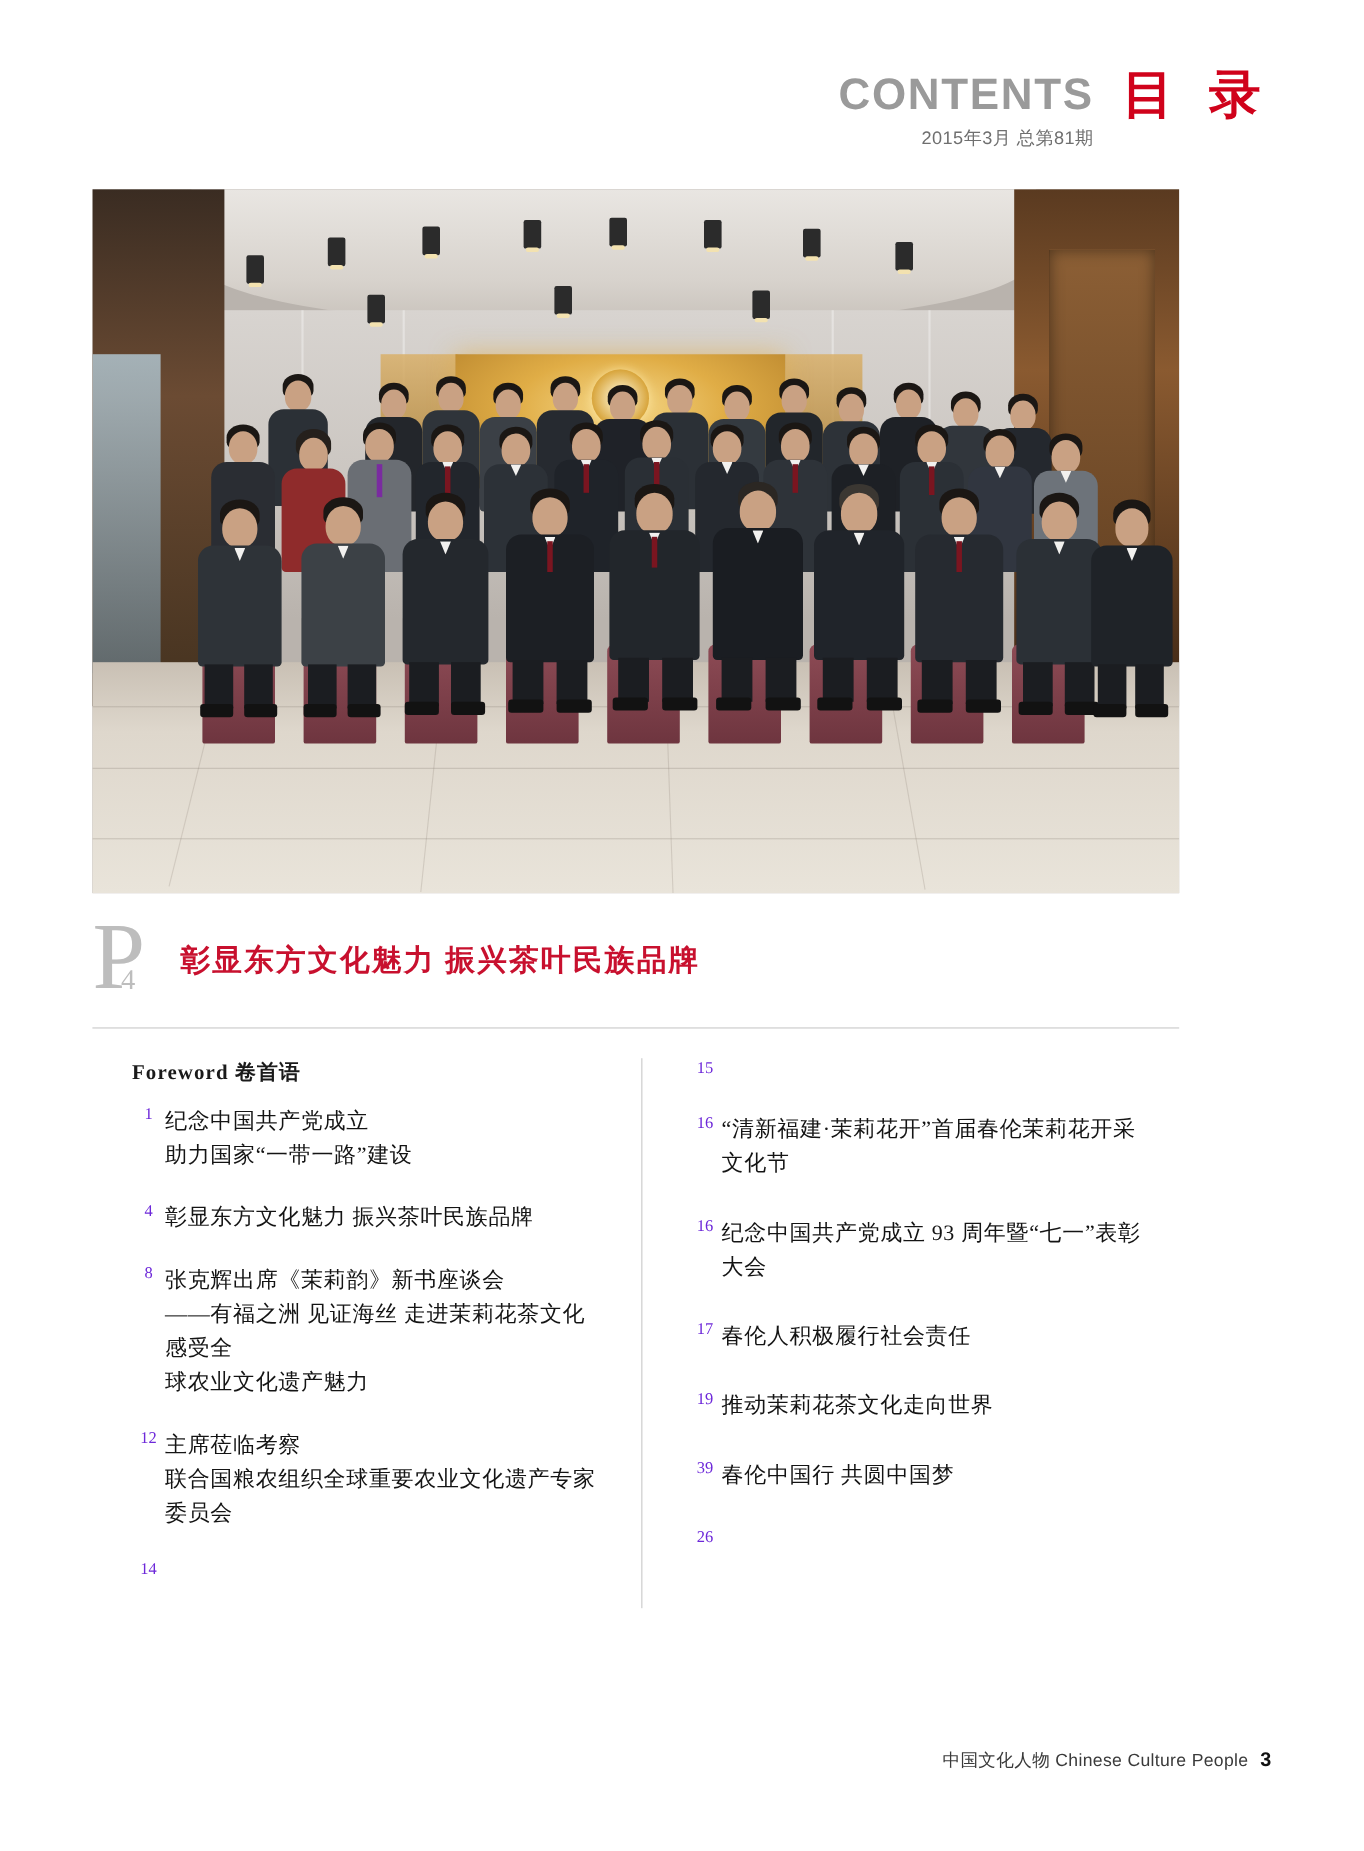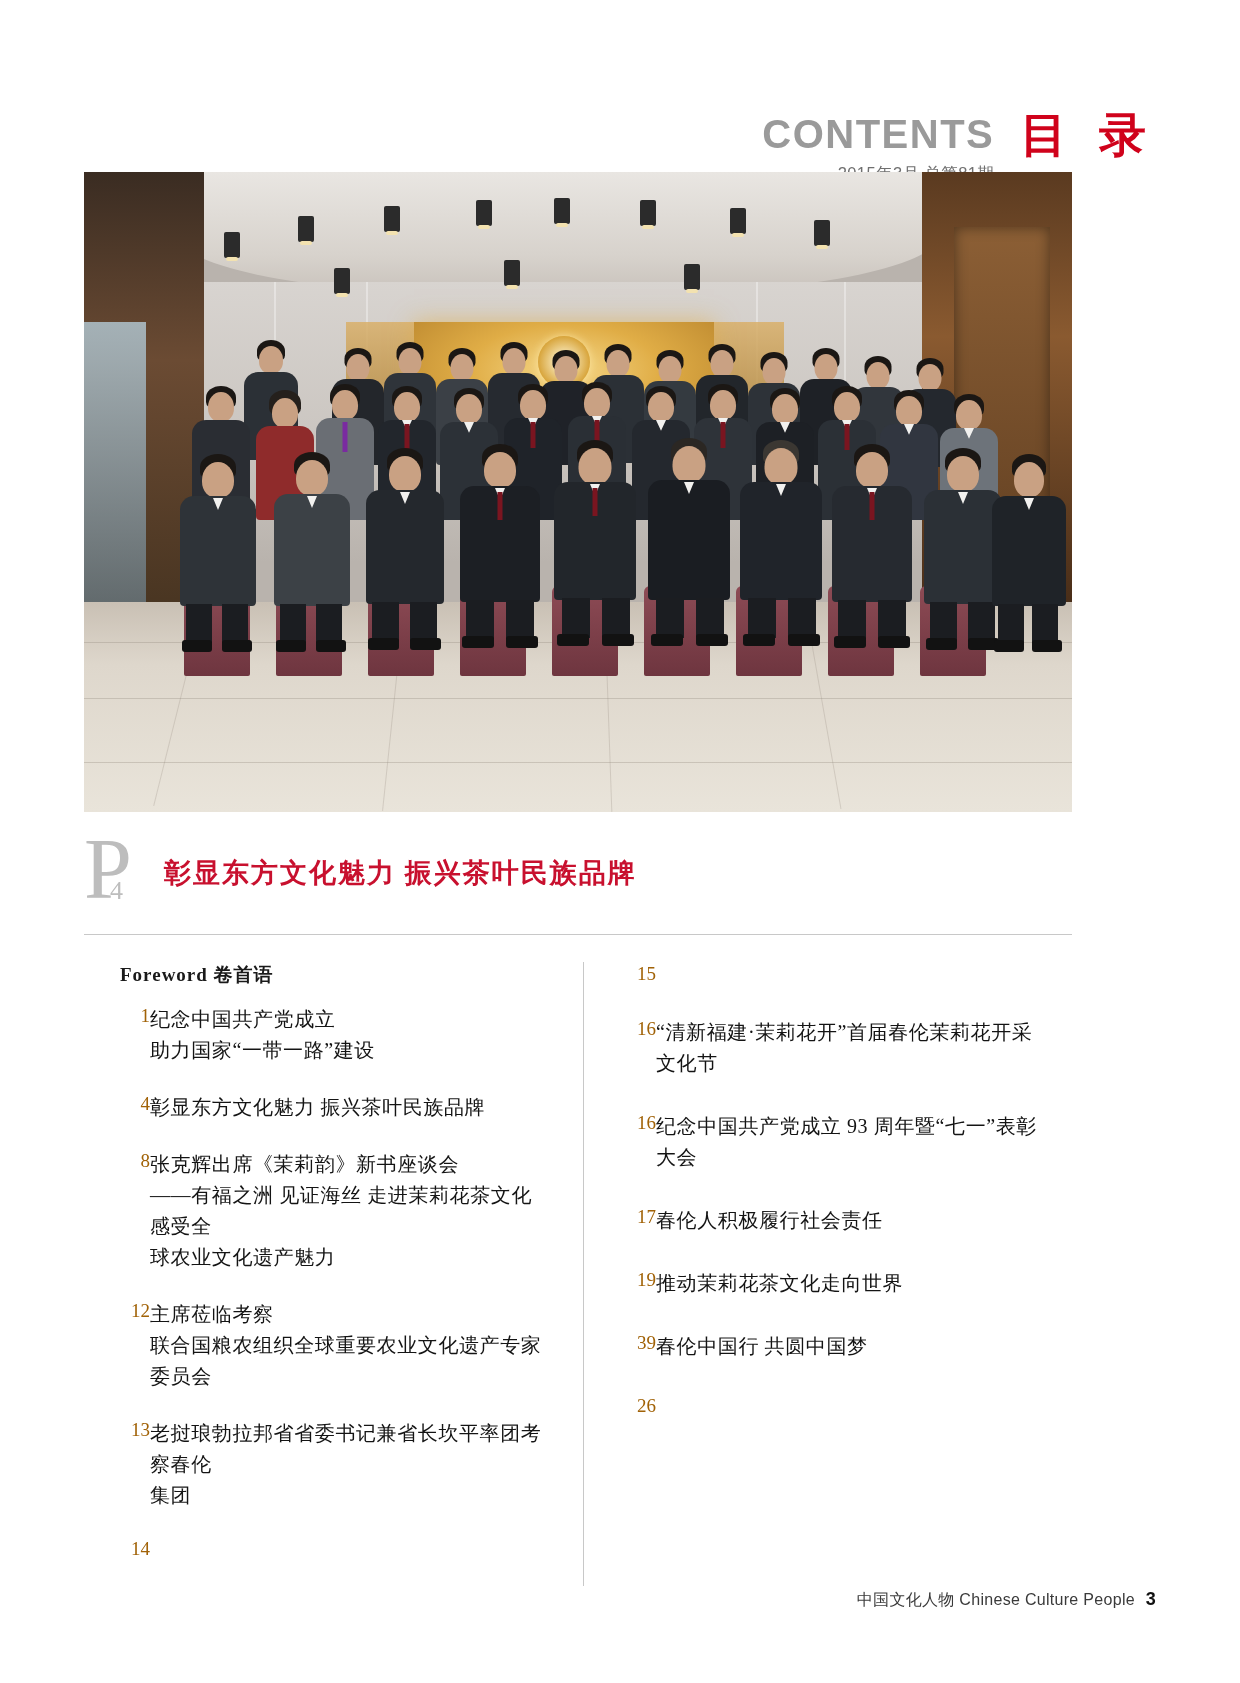--- a/index.html
+++ b/index.html
@@ -16,21 +16,20 @@
   }
 
   
   .header {
     position: absolute;
     top: 62px;
     right: 84px;
     display: flex;
     align-items: flex-start;
     gap: 26px;
-    margin-top: 48px;
   }
   .header-left {
     text-align: right;
     padding-top: 4px;
   }
   .contents-word {
     font-family: "Liberation Sans", sans-serif;
     font-weight: bold;
     font-size: 40px;
     letter-spacing: 1.5px;
@@ -285,23 +284,23 @@
   }
   .entry {
     display: flex;
     margin-bottom: 26px;
     align-items: flex-start;
   }
   .entry .pg {
     width: 30px;
     flex: 0 0 30px;
     font-family: "Liberation Serif", serif;
-    font-size: 19px;
-    color: #a16207;
-    text-align: right;
+    font-size: 15px;
+    color: #6d28d9;
+    text-align: center;
     padding-top: 1px;
   }
   .entry .txt {
     font-family: "Liberation Serif", serif;
     font-size: 20px;
     line-height: 1.55;
     color: #141414;
     letter-spacing: 0.6px;
   }
   .col.right .entry { margin-bottom: 32px; }
@@ -682,27 +681,20 @@
     </div>
 
     <div class="entry">
       <div class="pg">12</div>
       <div class="txt">
         <div>主席莅临考察</div>
         <div>联合国粮农组织全球重要农业文化遗产专家委员会</div>
       </div>
     </div>
 
-    <div class="entry">
-      <div class="pg">13</div>
-      <div class="txt">
-        <div>老挝琅勃拉邦省省委书记兼省长坎平率团考察春伦</div>
-        <div>集团</div>
-      </div>
-    </div>
 
     <div class="entry">
       <div class="pg">14</div>
     </div>
   </div>
 
   <div class="col right">
     <div class="entry">
       <div class="pg">15</div>
     </div>

